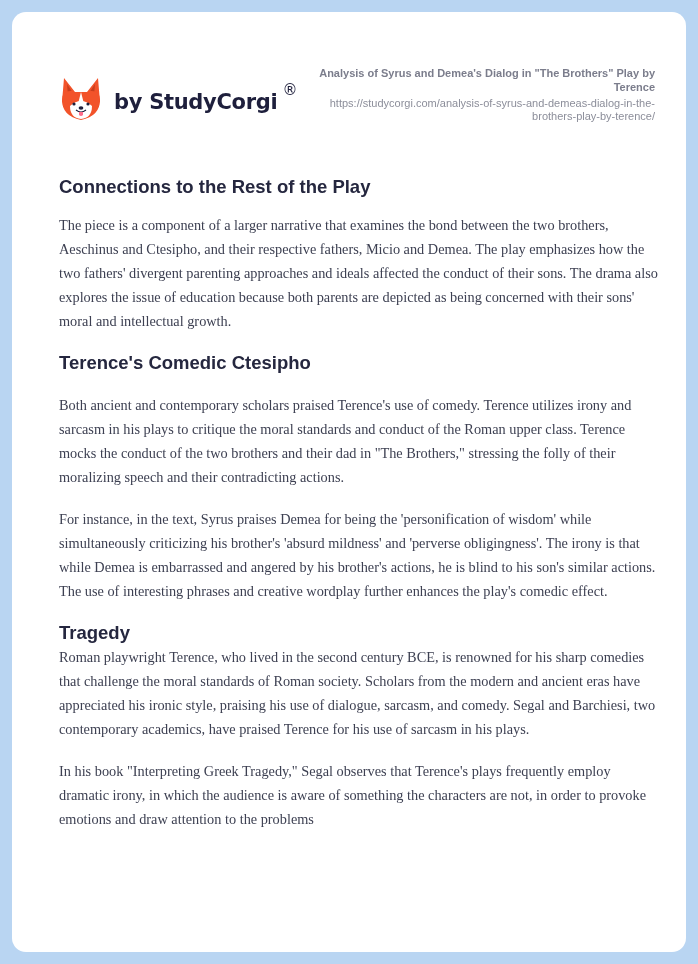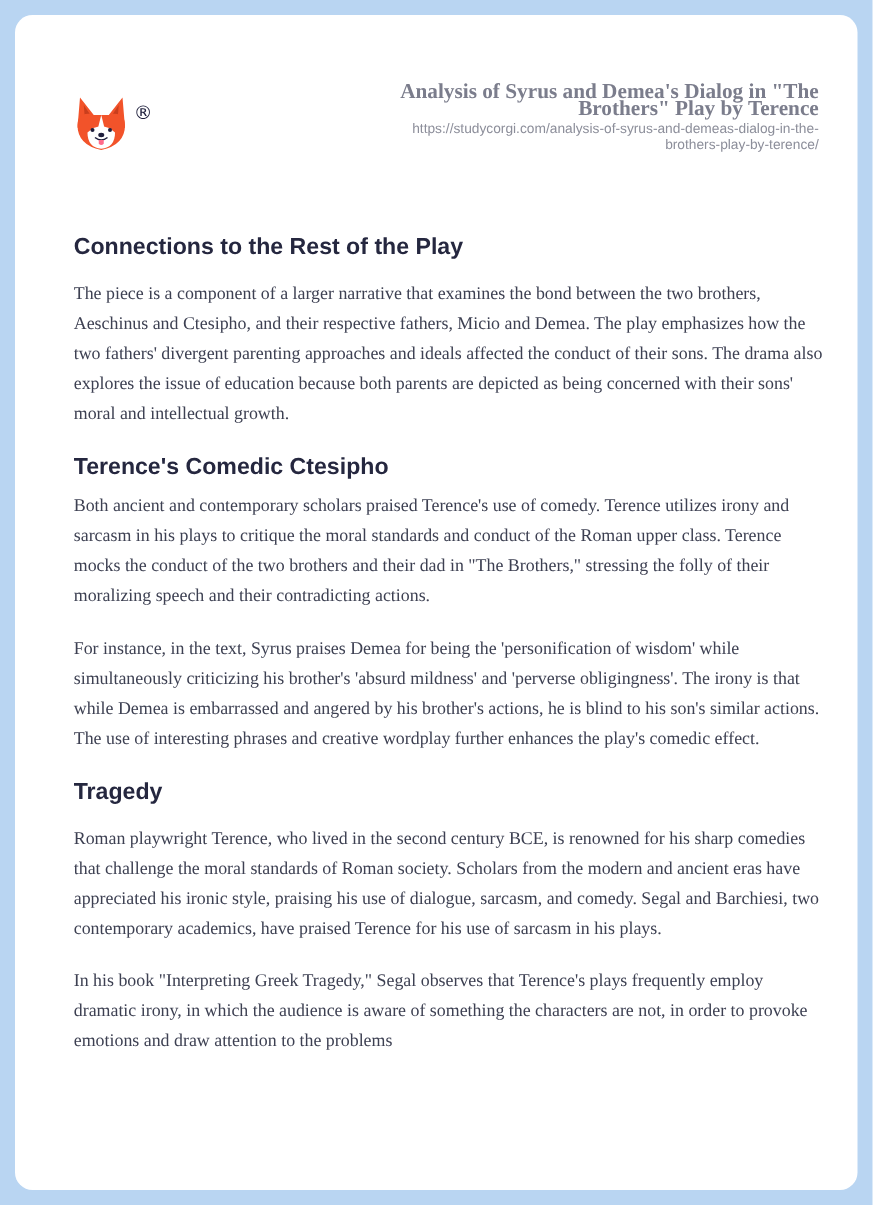--- a/index.html
+++ b/index.html
@@ -62,23 +62,23 @@
     margin-left: 5px;
   }
   .meta {
     position: absolute;
     right: 31px;
     top: 54px;
     width: 360px;
     text-align: right;
   }
   .meta-title {
-    font-family: Liberation Serif, serif;
+    font-family: Liberation Sans, sans-serif;
     font-weight: bold;
-    font-size: 17px;
+    font-size: 11px;
     line-height: 14px;
     color: #7b7d8c;
   }
   .meta-url {
     font-family: "Liberation Sans", sans-serif;
     font-size: 11px;
     line-height: 13px;
     color: #8c8e9a;
     margin-top: 3px;
     text-align: right;
@@ -97,27 +97,27 @@
     margin: 0;
     line-height: 24px;
   }
   p {
     font-family: Liberation Serif, serif;
     font-size: 14.3px;
     line-height: 24px;
     color: #3d4052;
     margin: 0;
   }
-  .sec1-h { margin-top: 10px; }
+  .sec1-h { margin-top: 0; }
   .sec1-p { margin-top: 14px; }
   .sec2-h { margin-top: 18px; }
-  .sec2-p { margin-top: 8px; }
+  .sec2-p { margin-top: 18px; }
   .sec2-p2 { margin-top: 18px; }
   .sec3-h { margin-top: 18px; }
-  .sec3-p { margin-top: 14px; }
+  .sec3-p { }
   .sec3-p2 { margin-top: 18px; }
 </style>
 </head>
 <body>
 
 <div class="card">
   <div class="header">
     <div class="logo">
       <svg class="logo-icon" viewBox="0 0 42 46">
 
@@ -133,20 +133,21 @@
 
         <circle cx="14" cy="28" r="1.6" fill="#1e1f3c"></circle>
         <circle cx="28" cy="28" r="1.6" fill="#1e1f3c"></circle>
 
         <ellipse cx="21" cy="32" rx="2.4" ry="1.8" fill="#1e1f3c"></ellipse>
 
         <path d="M16 34 Q21 38 26 34" stroke="#1e1f3c" stroke-width="1.2" fill="none"></path>
 
         <path d="M19 36 L23 36 L23 39 Q21 41 19 39 Z" fill="#ff6b8a"></path>
       </svg>
+      <span class="logo-text">by StudyCorgi</span>
       <span class="logo-reg">®</span>
     </div>
     <div class="meta">
       <div class="meta-title">Analysis of Syrus and Demea's Dialog in "The Brothers" Play by Terence</div>
       <div class="meta-url">https://studycorgi.com/analysis-of-syrus-and-demeas-dialog-in-the-brothers-play-by-terence/</div>
     </div>
   </div>
 
   <div class="content">
     <h2 class="sec1-h">Connections to the Rest of the Play</h2>

